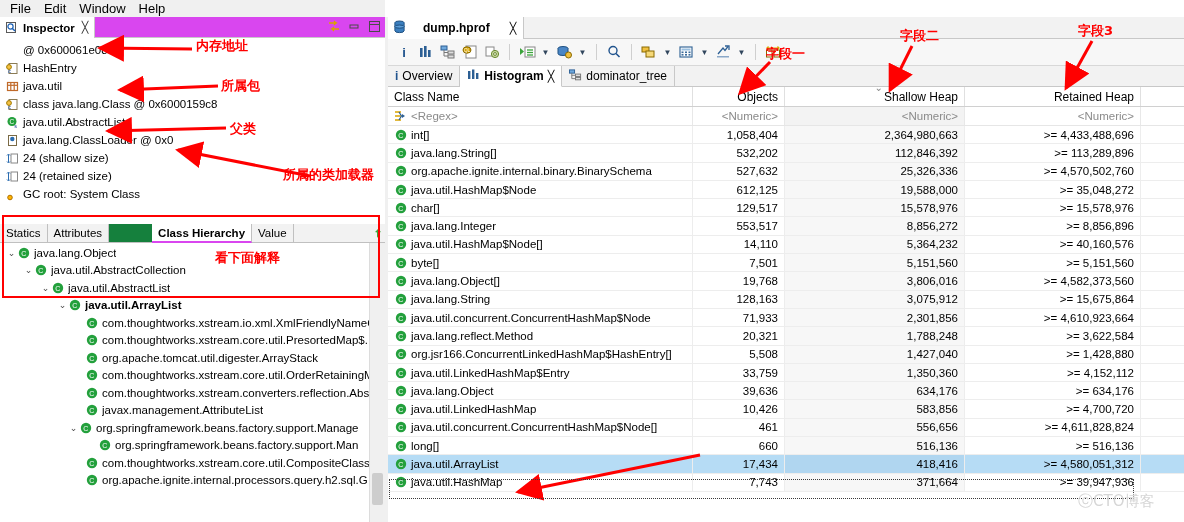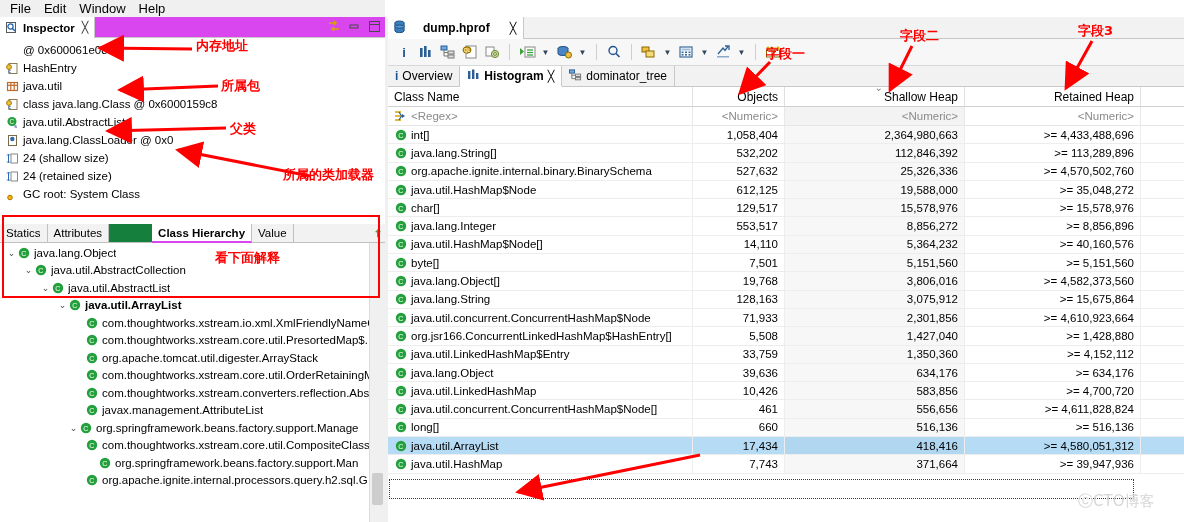--- a/index.html
+++ b/index.html
@@ -387,37 +387,37 @@
       <div class="tr-row" style="padding-left:68px">
         <span class="tr-arrow">⌄</span>
         <span class="tr-ico">
             <svg width="12" height="12" viewBox="0 0 12 12">
               <circle cx="6" cy="6" r="5.2" fill="#23a03c"></circle>
               <text x="3.2" y="8.7" font-size="7" fill="#fff" font-family="sans-serif">C</text>
             </svg>
           </span>
         <span class="tr-label">org.springframework.beans.factory.support.Manage</span>
       </div>
+      <div class="tr-row" style="padding-left:98px">
+        <span class="tr-ico">
+            <svg width="12" height="12" viewBox="0 0 12 12">
+              <circle cx="6" cy="6" r="5.2" fill="#23a03c"></circle>
+              <text x="3.2" y="8.7" font-size="7" fill="#fff" font-family="sans-serif">C</text>
+            </svg>
+          </span>
+        <span class="tr-label">org.springframework.beans.factory.support.Man</span>
+      </div>
       <div class="tr-row" style="padding-left:85px">
         <span class="tr-ico">
             <svg width="12" height="12" viewBox="0 0 12 12">
               <circle cx="6" cy="6" r="5.2" fill="#23a03c"></circle>
               <text x="3.2" y="8.7" font-size="7" fill="#fff" font-family="sans-serif">C</text>
             </svg>
           </span>
         <span class="tr-label">com.thoughtworks.xstream.core.util.CompositeClass</span>
-      </div>
-      <div class="tr-row" style="padding-left:98px">
-        <span class="tr-ico">
-            <svg width="12" height="12" viewBox="0 0 12 12">
-              <circle cx="6" cy="6" r="5.2" fill="#23a03c"></circle>
-              <text x="3.2" y="8.7" font-size="7" fill="#fff" font-family="sans-serif">C</text>
-            </svg>
-          </span>
-        <span class="tr-label">org.springframework.beans.factory.support.Man</span>
       </div>
       <div class="tr-row" style="padding-left:85px">
         <span class="tr-ico">
             <svg width="12" height="12" viewBox="0 0 12 12">
               <circle cx="6" cy="6" r="5.2" fill="#23a03c"></circle>
               <text x="3.2" y="8.7" font-size="7" fill="#fff" font-family="sans-serif">C</text>
             </svg>
           </span>
         <span class="tr-label">org.apache.ignite.internal.processors.query.h2.sql.G</span>
       </div>
@@ -768,20 +768,35 @@
             <div class="td c-pad"></div>
           </div>
           <div class="trow">
             <div class="td c-name">
               <span class="cico">
                 <svg width="12" height="12" viewBox="0 0 12 12">
                   <circle cx="6" cy="6" r="5.2" fill="#23a03c"></circle>
                   <text x="3.2" y="8.7" font-size="7" fill="#fff" font-family="sans-serif">C</text>
                 </svg>
               </span>
+              <span>java.lang.reflect.Method</span>
+            </div>
+            <div class="td r c-obj">20,321</div>
+            <div class="td r c-shal shaded">1,788,248</div>
+            <div class="td r c-ret">&gt;= 3,622,584</div>
+            <div class="td c-pad"></div>
+          </div>
+          <div class="trow">
+            <div class="td c-name">
+              <span class="cico">
+                <svg width="12" height="12" viewBox="0 0 12 12">
+                  <circle cx="6" cy="6" r="5.2" fill="#23a03c"></circle>
+                  <text x="3.2" y="8.7" font-size="7" fill="#fff" font-family="sans-serif">C</text>
+                </svg>
+              </span>
               <span>org.jsr166.ConcurrentLinkedHashMap$HashEntry[]</span>
             </div>
             <div class="td r c-obj">5,508</div>
             <div class="td r c-shal shaded">1,427,040</div>
             <div class="td r c-ret">&gt;= 1,428,880</div>
             <div class="td c-pad"></div>
           </div>
           <div class="trow">
             <div class="td c-name">
               <span class="cico">

